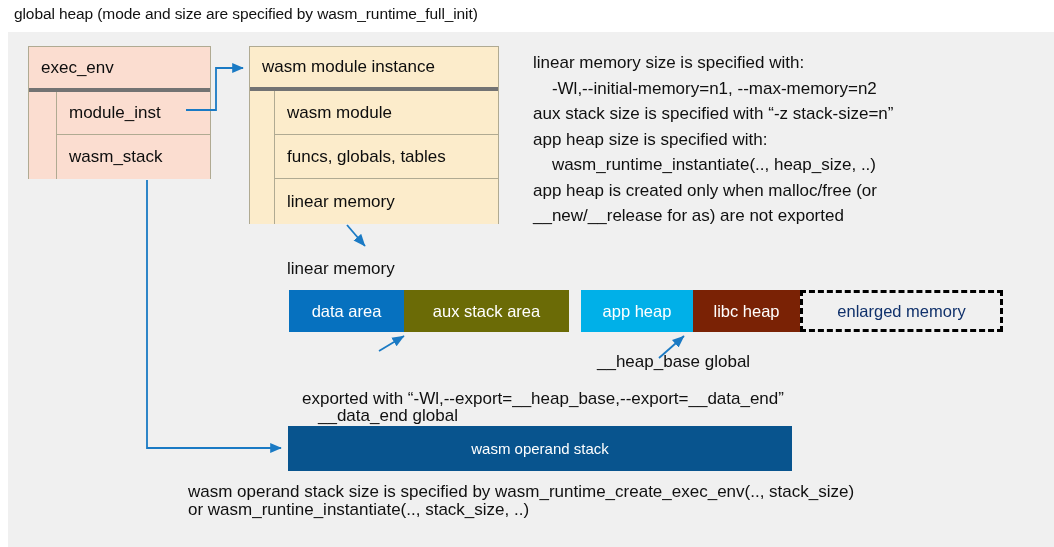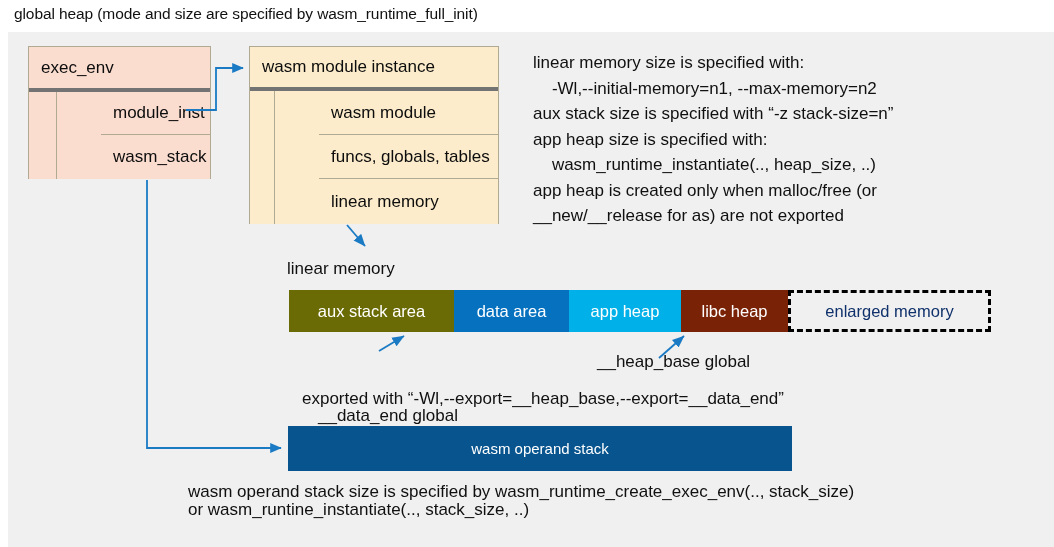--- a/index.html
+++ b/index.html
@@ -54,21 +54,20 @@
     border-bottom: 4px solid #737373;
     display: flex;
     align-items: center;
     padding-left: 12px;
     font-size: 17px;
     color: #0d0d0d;
   }
   .struct .body {
     display: flex;
     width: 100%;
-    gap: 44px;
   }
   .struct .gutter {
     box-sizing: border-box;
     flex: 0 0 auto;
     border-right: 1px solid #b0aa92;
   }
   .struct .rows {
     flex: 1 1 auto;
     display: flex;
     flex-direction: column;
@@ -231,23 +230,23 @@
     -Wl,--initial-memory=n1, --max-memory=n2
 aux stack size is specified with “-z stack-size=n”
 app heap size is specified with:
     wasm_runtime_instantiate(.., heap_size, ..)
 app heap is created only when malloc/free (or
 __new/__release for as) are not exported</div>
 
   <div class="abs" id="lm-caption">linear memory</div>
 
   <div class="abs" id="membar">
+      <div class="seg" style="width: 115px; background: rgb(6, 113, 191); color: rgb(255, 255, 255);">data area</div>
       <div class="seg" style="width: 165px; background: rgb(107, 107, 6); color: rgb(255, 255, 255);">aux stack area</div>
-      <div class="seg" style="width: 115px; background: rgb(6, 113, 191); color: rgb(255, 255, 255);">data area</div>
-      <div class="seg" style="width: 112px; background: rgb(0, 176, 232); color: rgb(255, 255, 255);">app heap</div>
+      <div class="seg" style="width: 112px; background: rgb(0, 176, 232); color: rgb(255, 255, 255); margin-left: 12px;">app heap</div>
       <div class="seg" style="width: 107px; background: rgb(122, 34, 5); color: rgb(255, 255, 255);">libc heap</div>
       <div class="seg dashed" style="width: 203px; color: rgb(16, 49, 107);">enlarged memory</div>
     </div>
 
   <div class="abs ann" id="ann-data-end">__data_end global</div>
   <div class="abs ann" id="ann-heap-base">__heap_base global</div>
   <div class="abs ann" id="ann-exported">exported with “-Wl,--export=__heap_base,--export=__data_end”</div>
 
   <div class="abs" id="opstack" style="background: rgb(8, 84, 142);">wasm operand stack</div>
 

